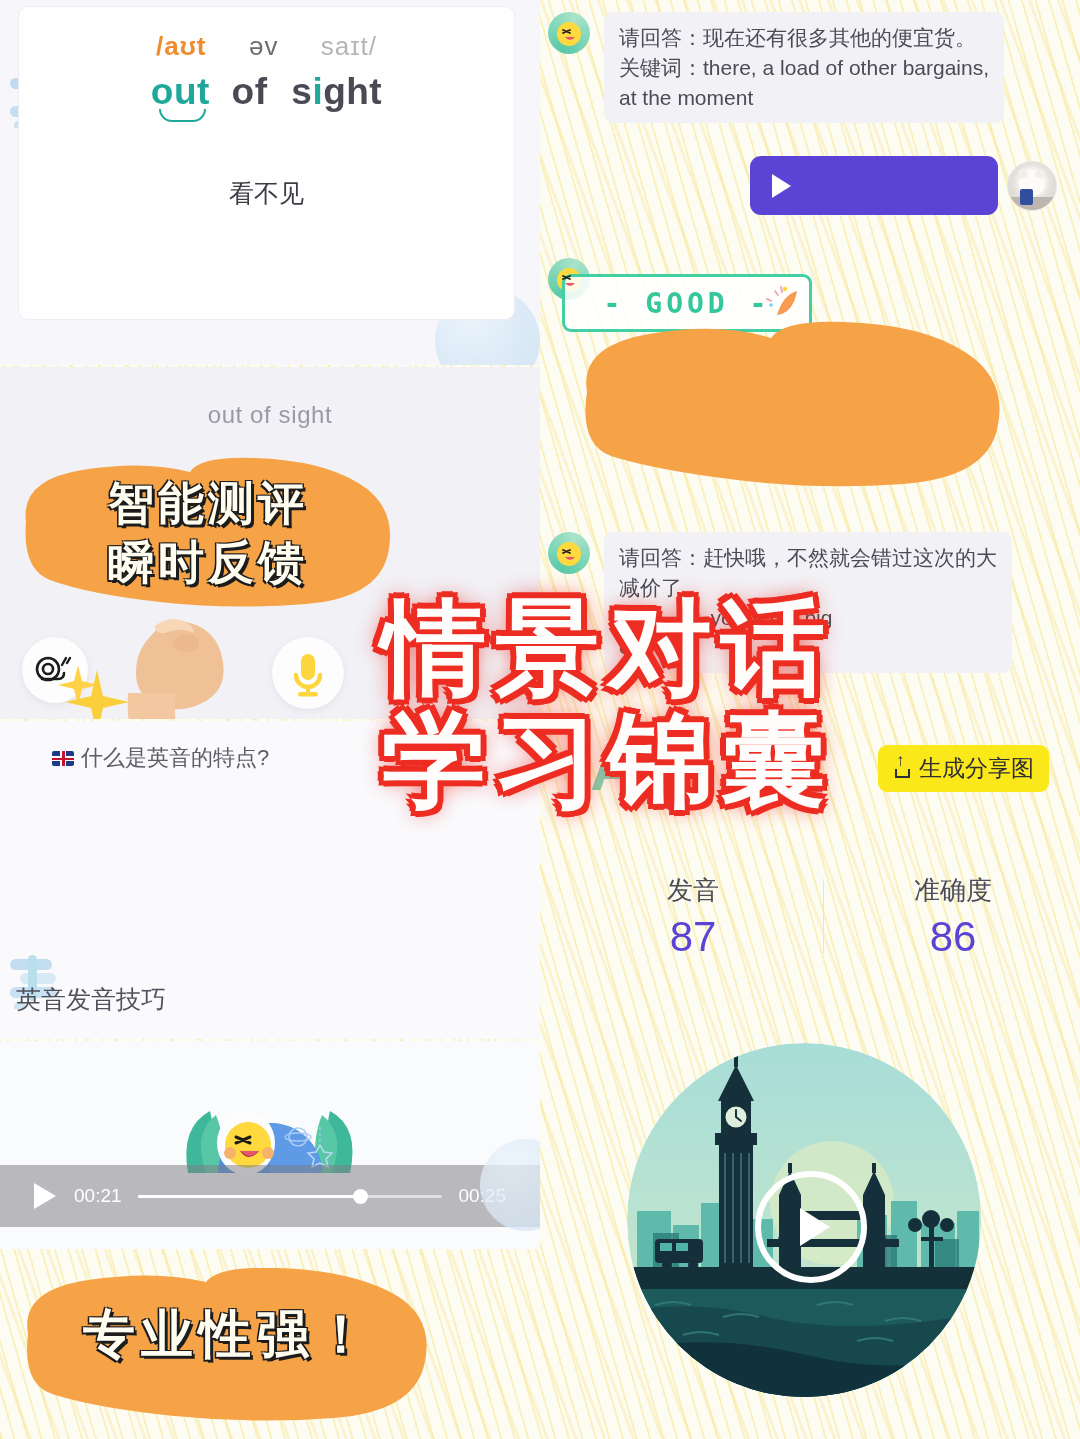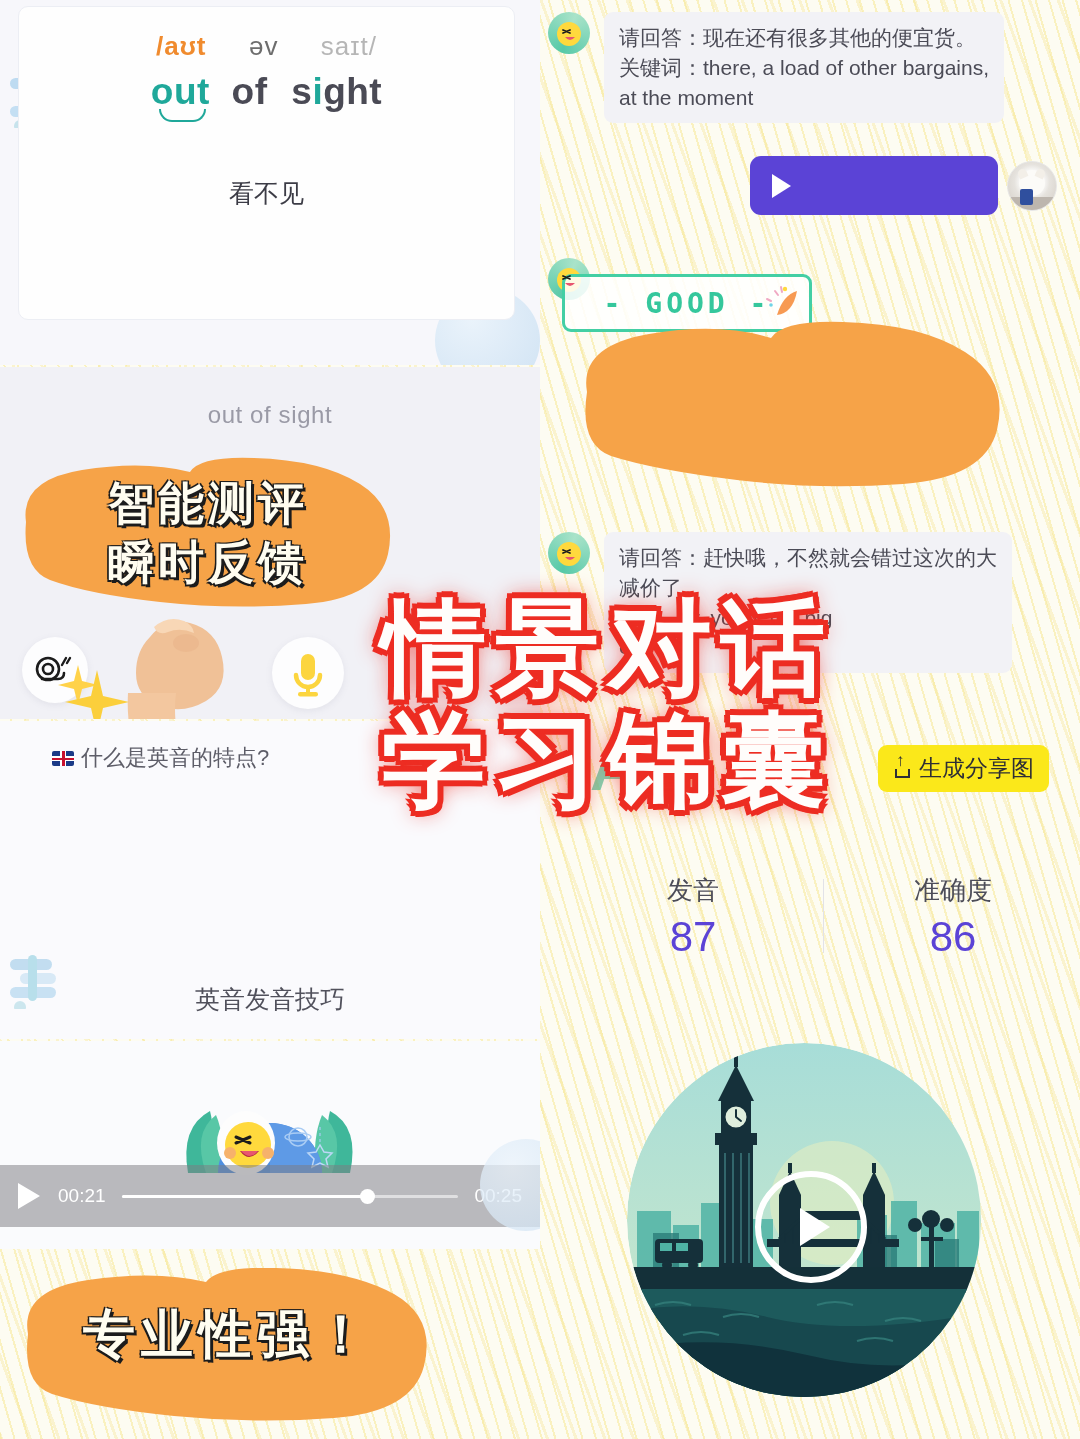--- a/index.html
+++ b/index.html
@@ -68,29 +68,29 @@
     margin-right:7px;border-radius:2px;position:relative;overflow:hidden;
     background:#1b3a87;}
   .flagbox i{position:absolute;background:#fff;}
   .flagbox i.h{left:0;right:0;top:5px;height:5px;}
   .flagbox i.v{top:0;bottom:0;left:8px;width:6px;}
   .flagbox i.r1{left:0;right:0;top:6.5px;height:2px;background:#c8102e;}
   .flagbox i.r2{top:0;bottom:0;left:9.5px;width:3px;background:#c8102e;}
   .words3{position:absolute;top:135px;width:100%;text-align:center;
     font-size:37px;color:#4e4e58;letter-spacing:.5px;}
   .words3 span{margin:0 14px;}
-  .tipline{position:absolute;top:262px;width:100%;text-align:center;
-    font-size:25px;color:#51515c;}
+  .tipline{position:absolute;top:262px;width:100%;
+    font-size:25px;color:#51515c;padding-left:16px;}
 
   
   #shot-video{left:0;top:1041px;width:540px;height:208px;background:#fafbfd;}
   .vid-illu{position:absolute;left:160px;top:28px;width:215px;height:110px;}
   .vid-ctrl{position:absolute;left:0;right:0;bottom:22px;height:62px;
     background:rgba(125,125,130,.52);display:flex;align-items:center;
-    padding:0 18px;box-sizing:border-box;}
+    padding:0 34px;box-sizing:border-box;}
   .play-tri{width:0;height:0;border-left:22px solid #fff;
     border-top:13px solid transparent;border-bottom:13px solid transparent;
     margin-right:18px;}
   .vtime{color:#fff;font-size:19px;}
   .vbar{flex:1;height:3px;background:rgba(255,255,255,.55);margin:0 16px;
     position:relative;border-radius:2px;}
   .vbar b{position:absolute;left:0;top:0;bottom:0;width:73%;background:#fff;border-radius:2px;}
   .vdot{position:absolute;left:73%;top:50%;width:15px;height:15px;
     margin-top:-7.5px;margin-left:-7.5px;background:#fff;border-radius:50%;}
 

